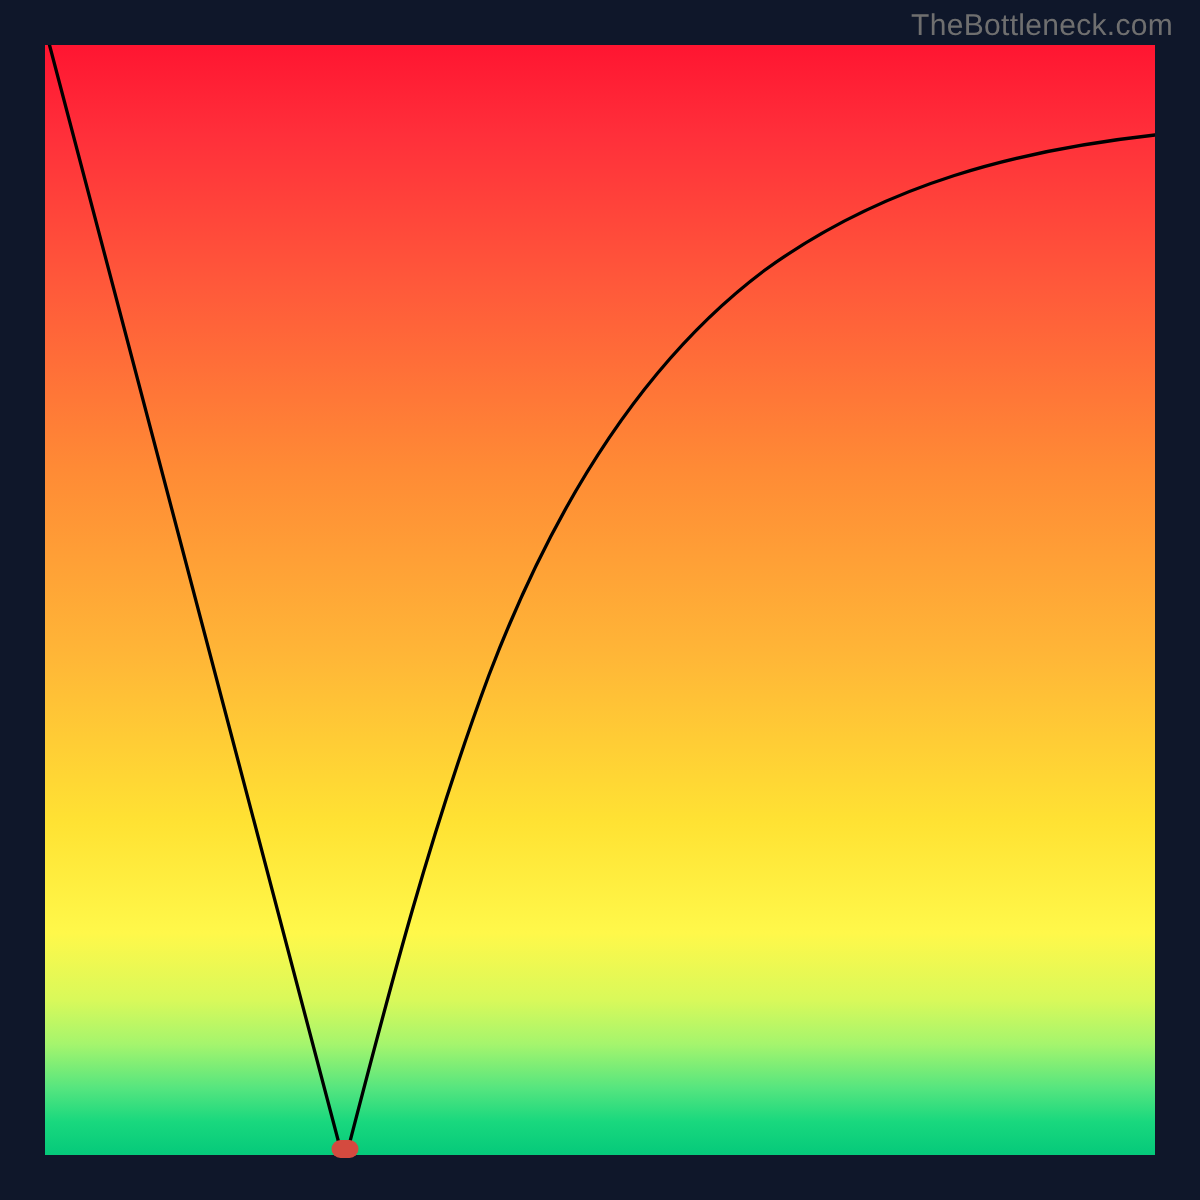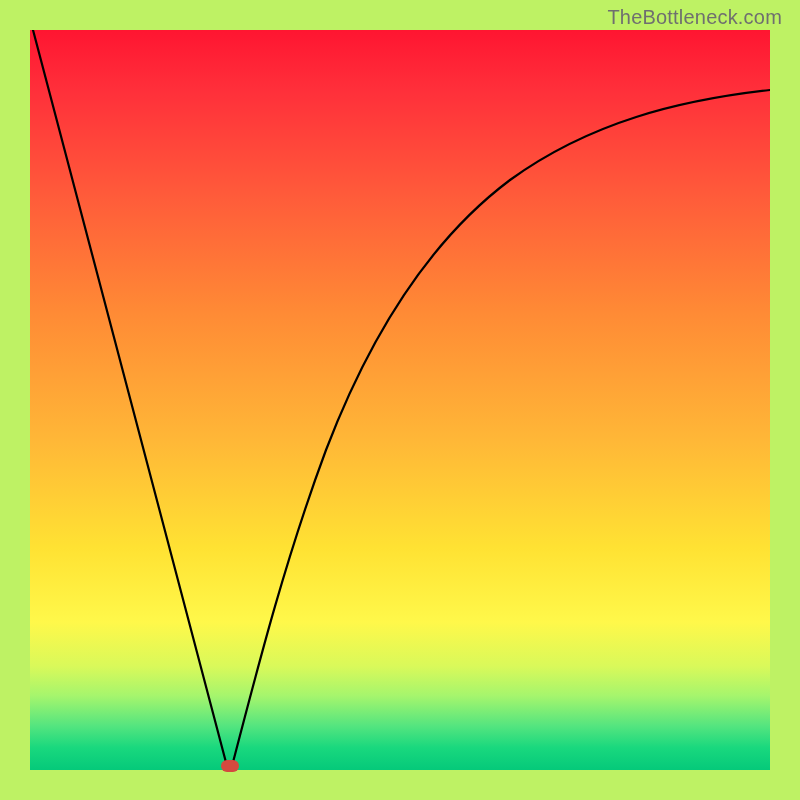--- a/index.html
+++ b/index.html
@@ -8,21 +8,21 @@
     width: 800px;
     height: 800px;
     overflow: hidden;
     background: #000;
     font-family: Arial, Helvetica, sans-serif;
   }
   .frame {
     position: relative;
     width: 800px;
     height: 800px;
-    background: #bef264;
+    background: #0f172a;
     text-align: right;
   }
   .plot-area {
     position: absolute;
     left: 30px;
     top: 30px;
     width: 740px;
     height: 740px;
     
     background: linear-gradient(

